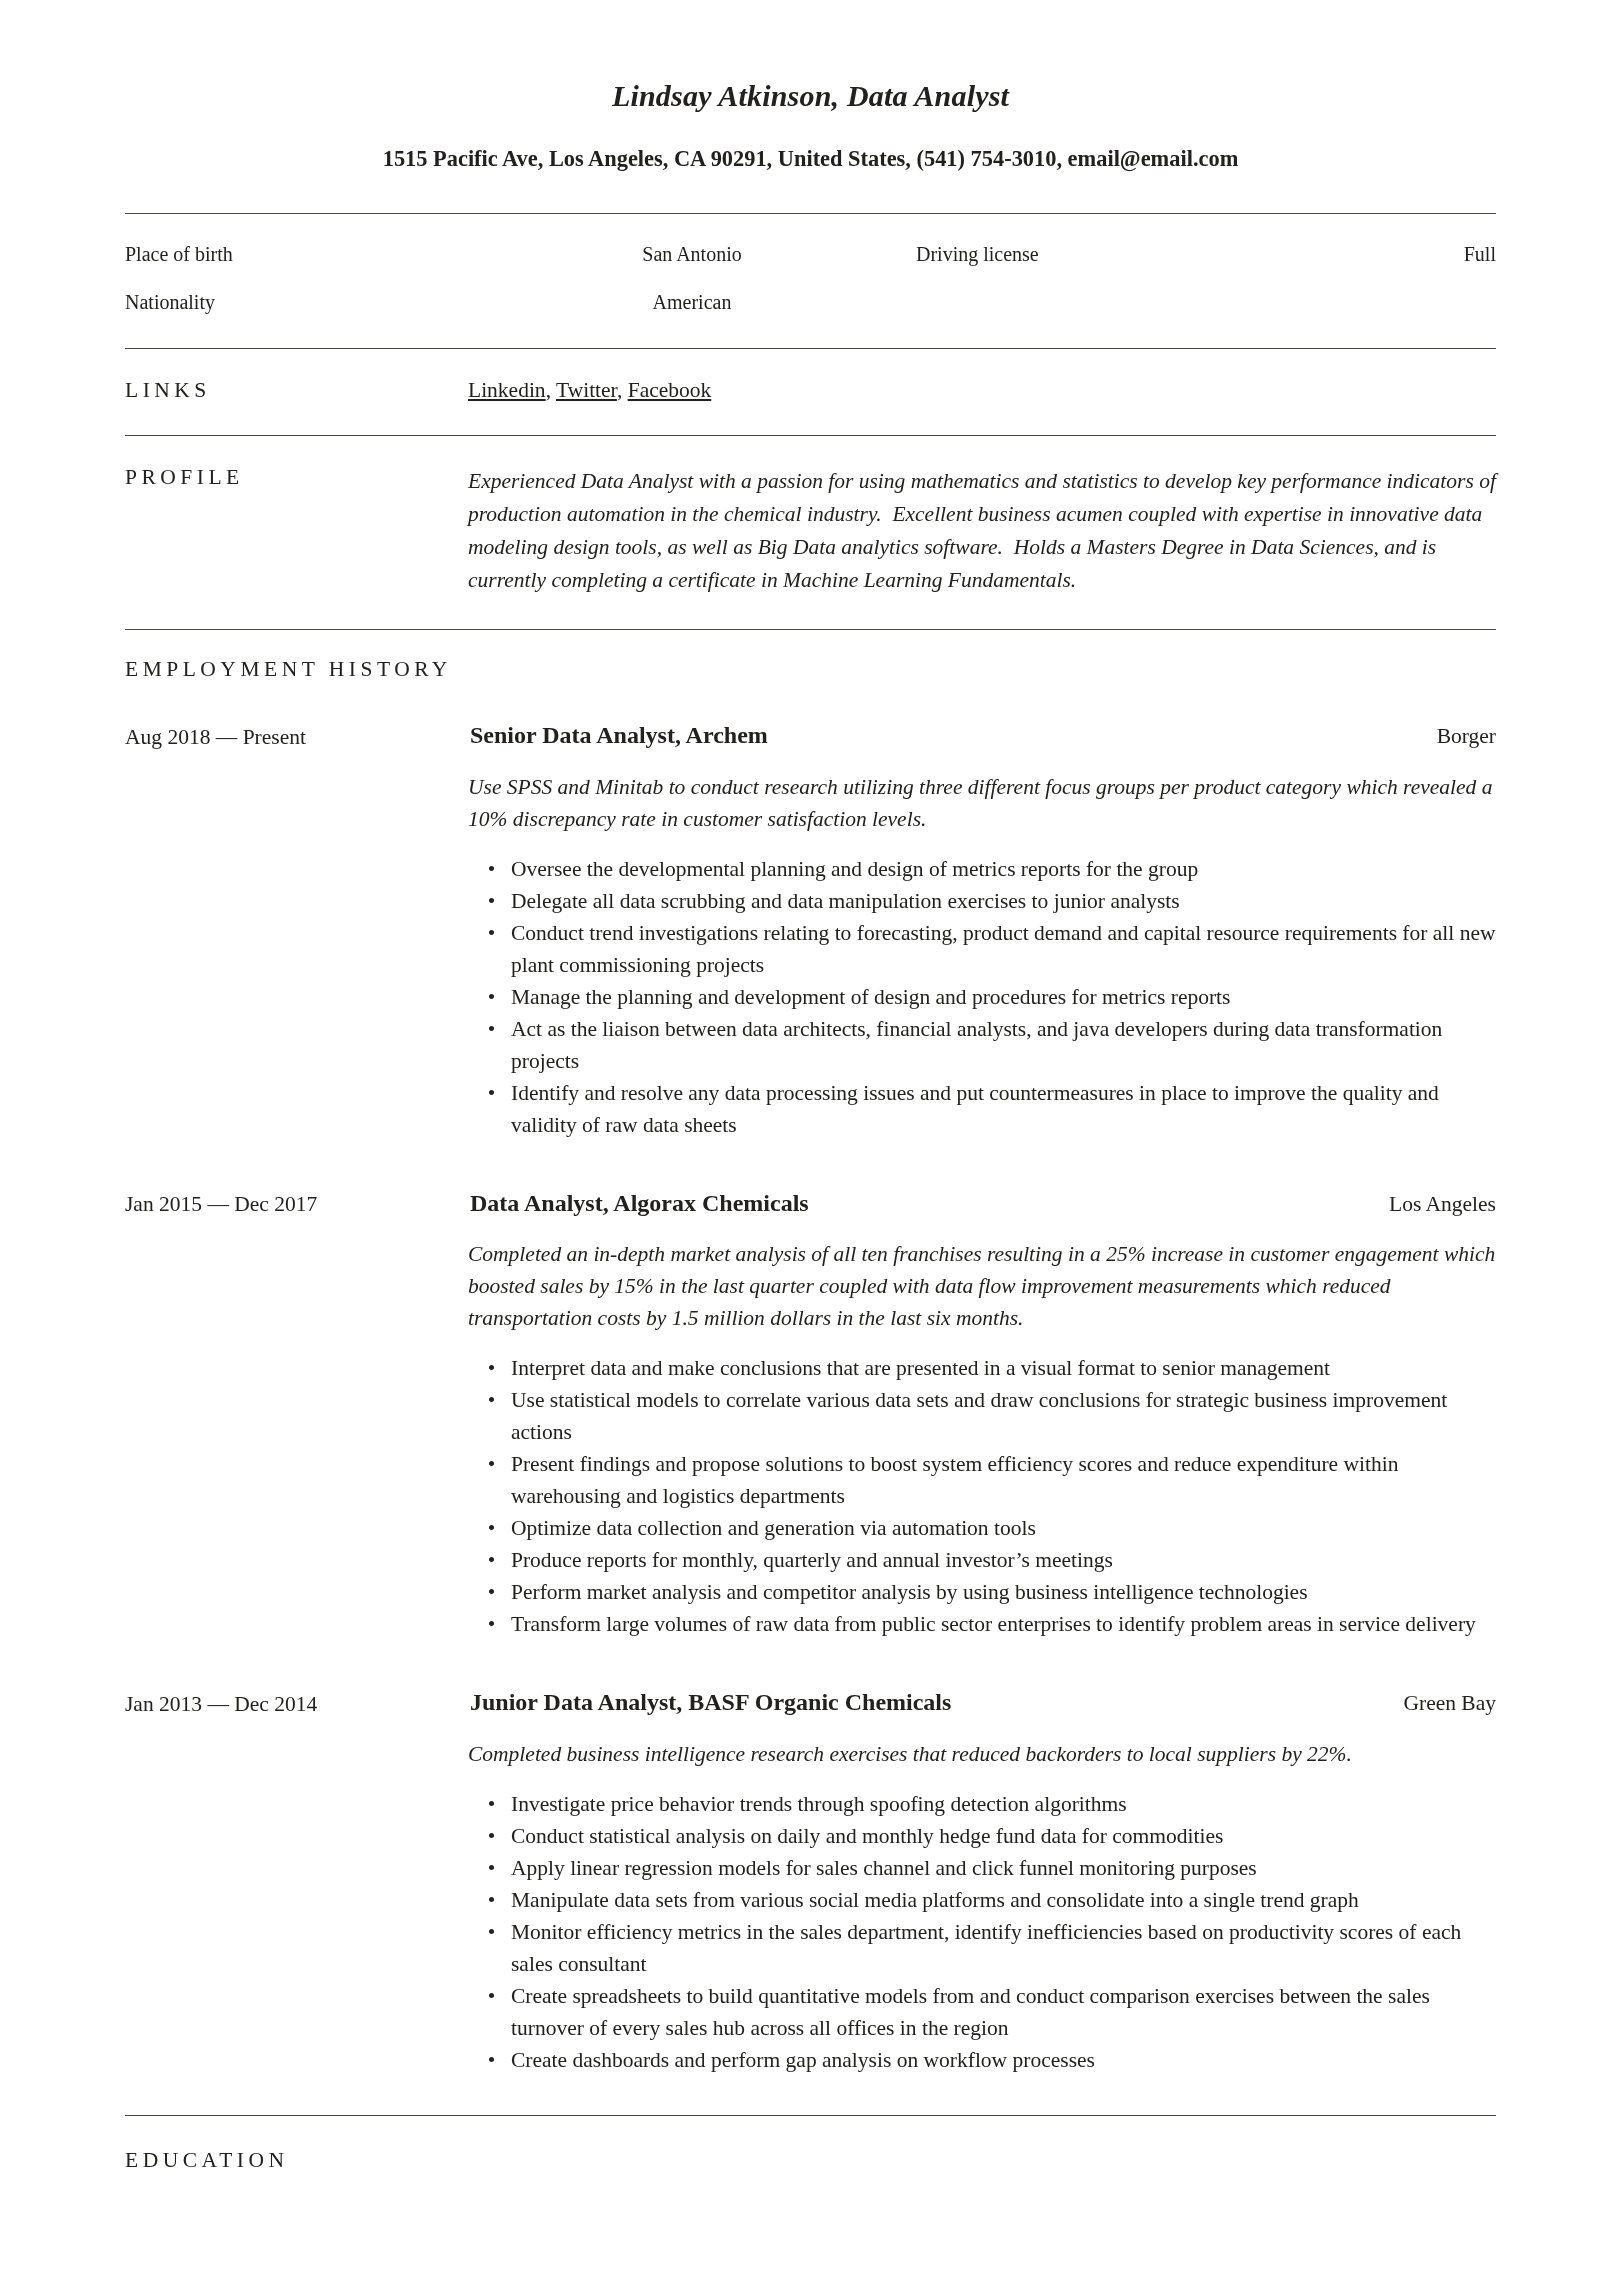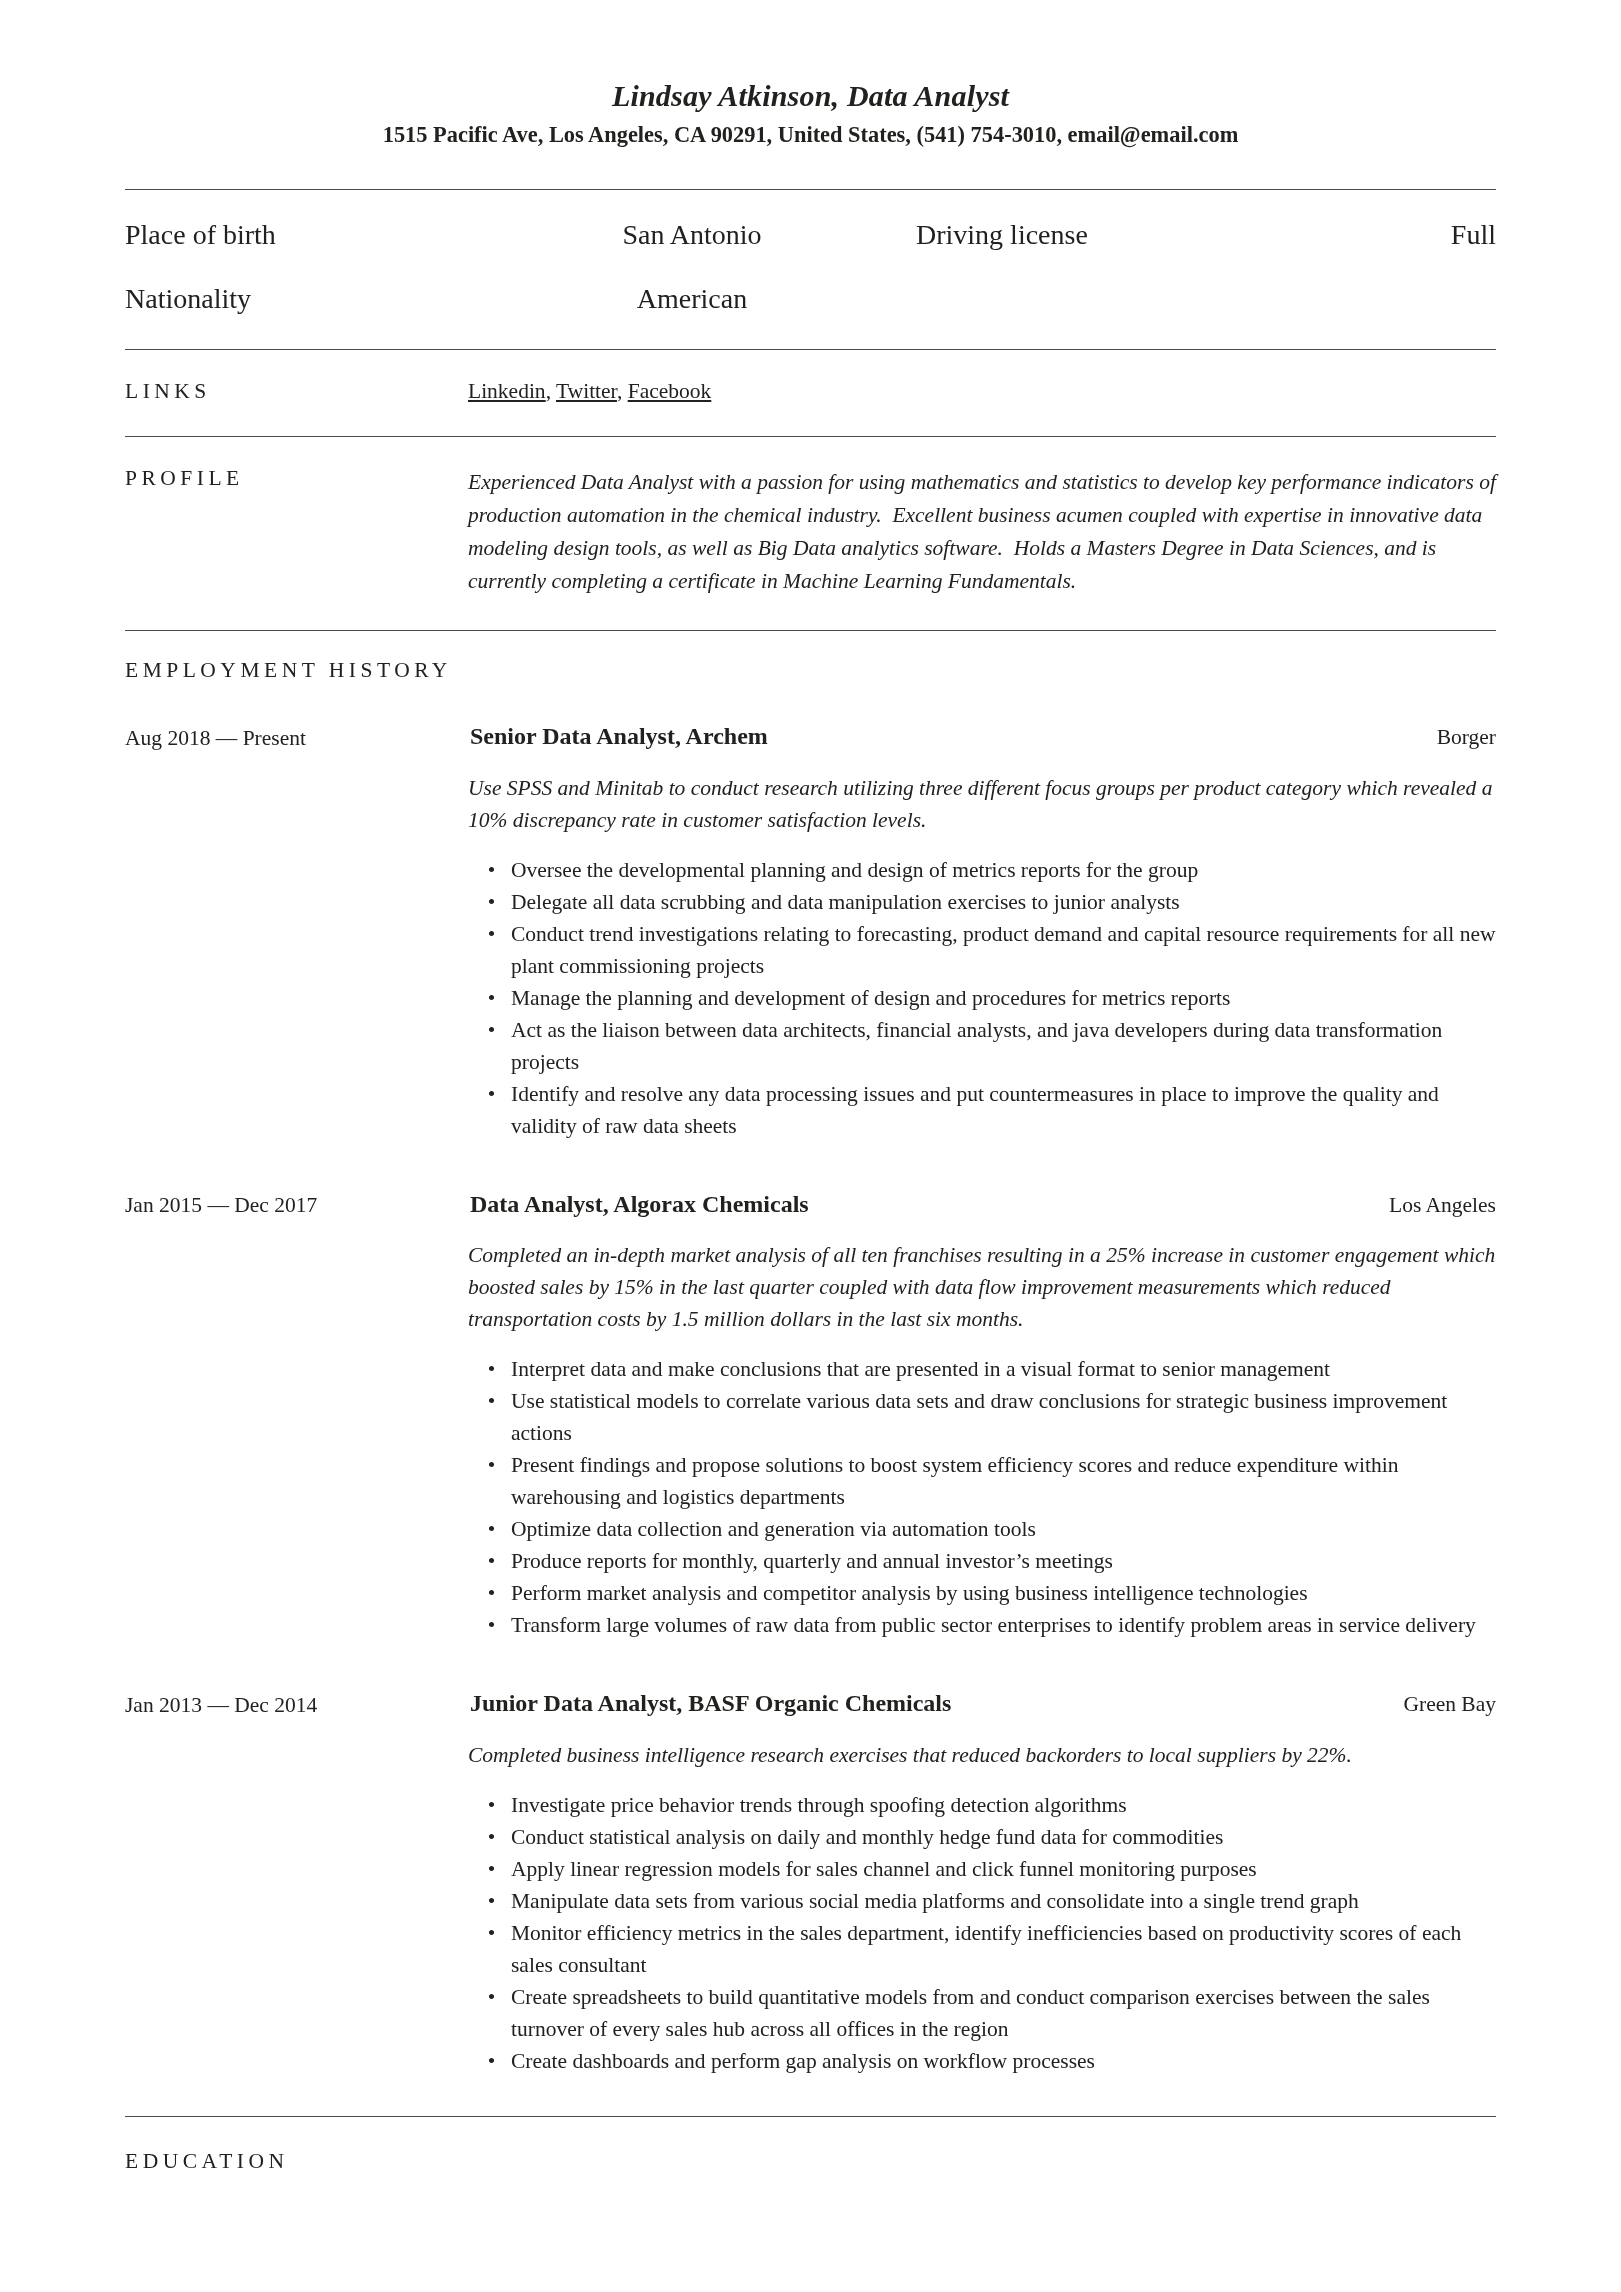--- a/index.html
+++ b/index.html
@@ -27,38 +27,38 @@
     padding-bottom: 41px;
   }
   .person-name {
     margin: 0;
     font-size: 30px;
     font-weight: 700;
     letter-spacing: 0.2px;
     font-style: italic;
   }
   .contact-line {
-    margin-top: 9px;
+    margin-top: 33px;
     font-size: 22.4px;
     font-weight: 700;
   }
 
   hr.rule {
     border: none;
     border-top: 1.8px solid #4b4942;
     margin: 0;
   }
 
   
   .details {
     display: grid;
     grid-template-columns: 343px 448px 251px 1fr;
-    row-gap: 32px;
+    row-gap: 25px;
     padding: 29px 0 34px 0;
-    font-size: 28px;
+    font-size: 20px;
     align-items: baseline;
   }
   .details .value-center { text-align: center; }
   .details .value-right  { text-align: right; }
 
   
   .row-section {
     display: grid;
     grid-template-columns: 343px 1fr;
     padding: 29px 0 32px 0;

